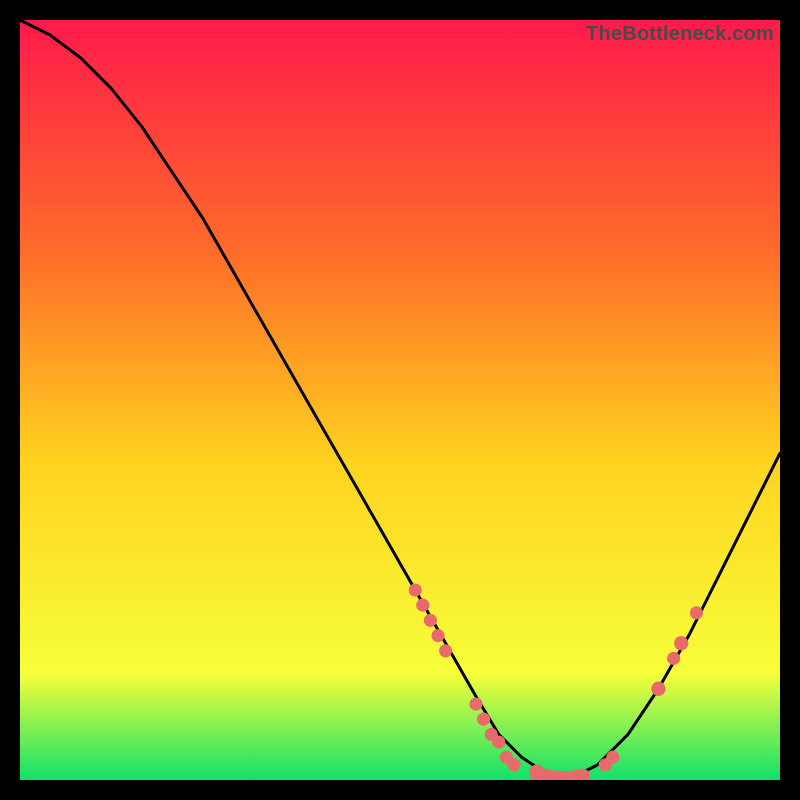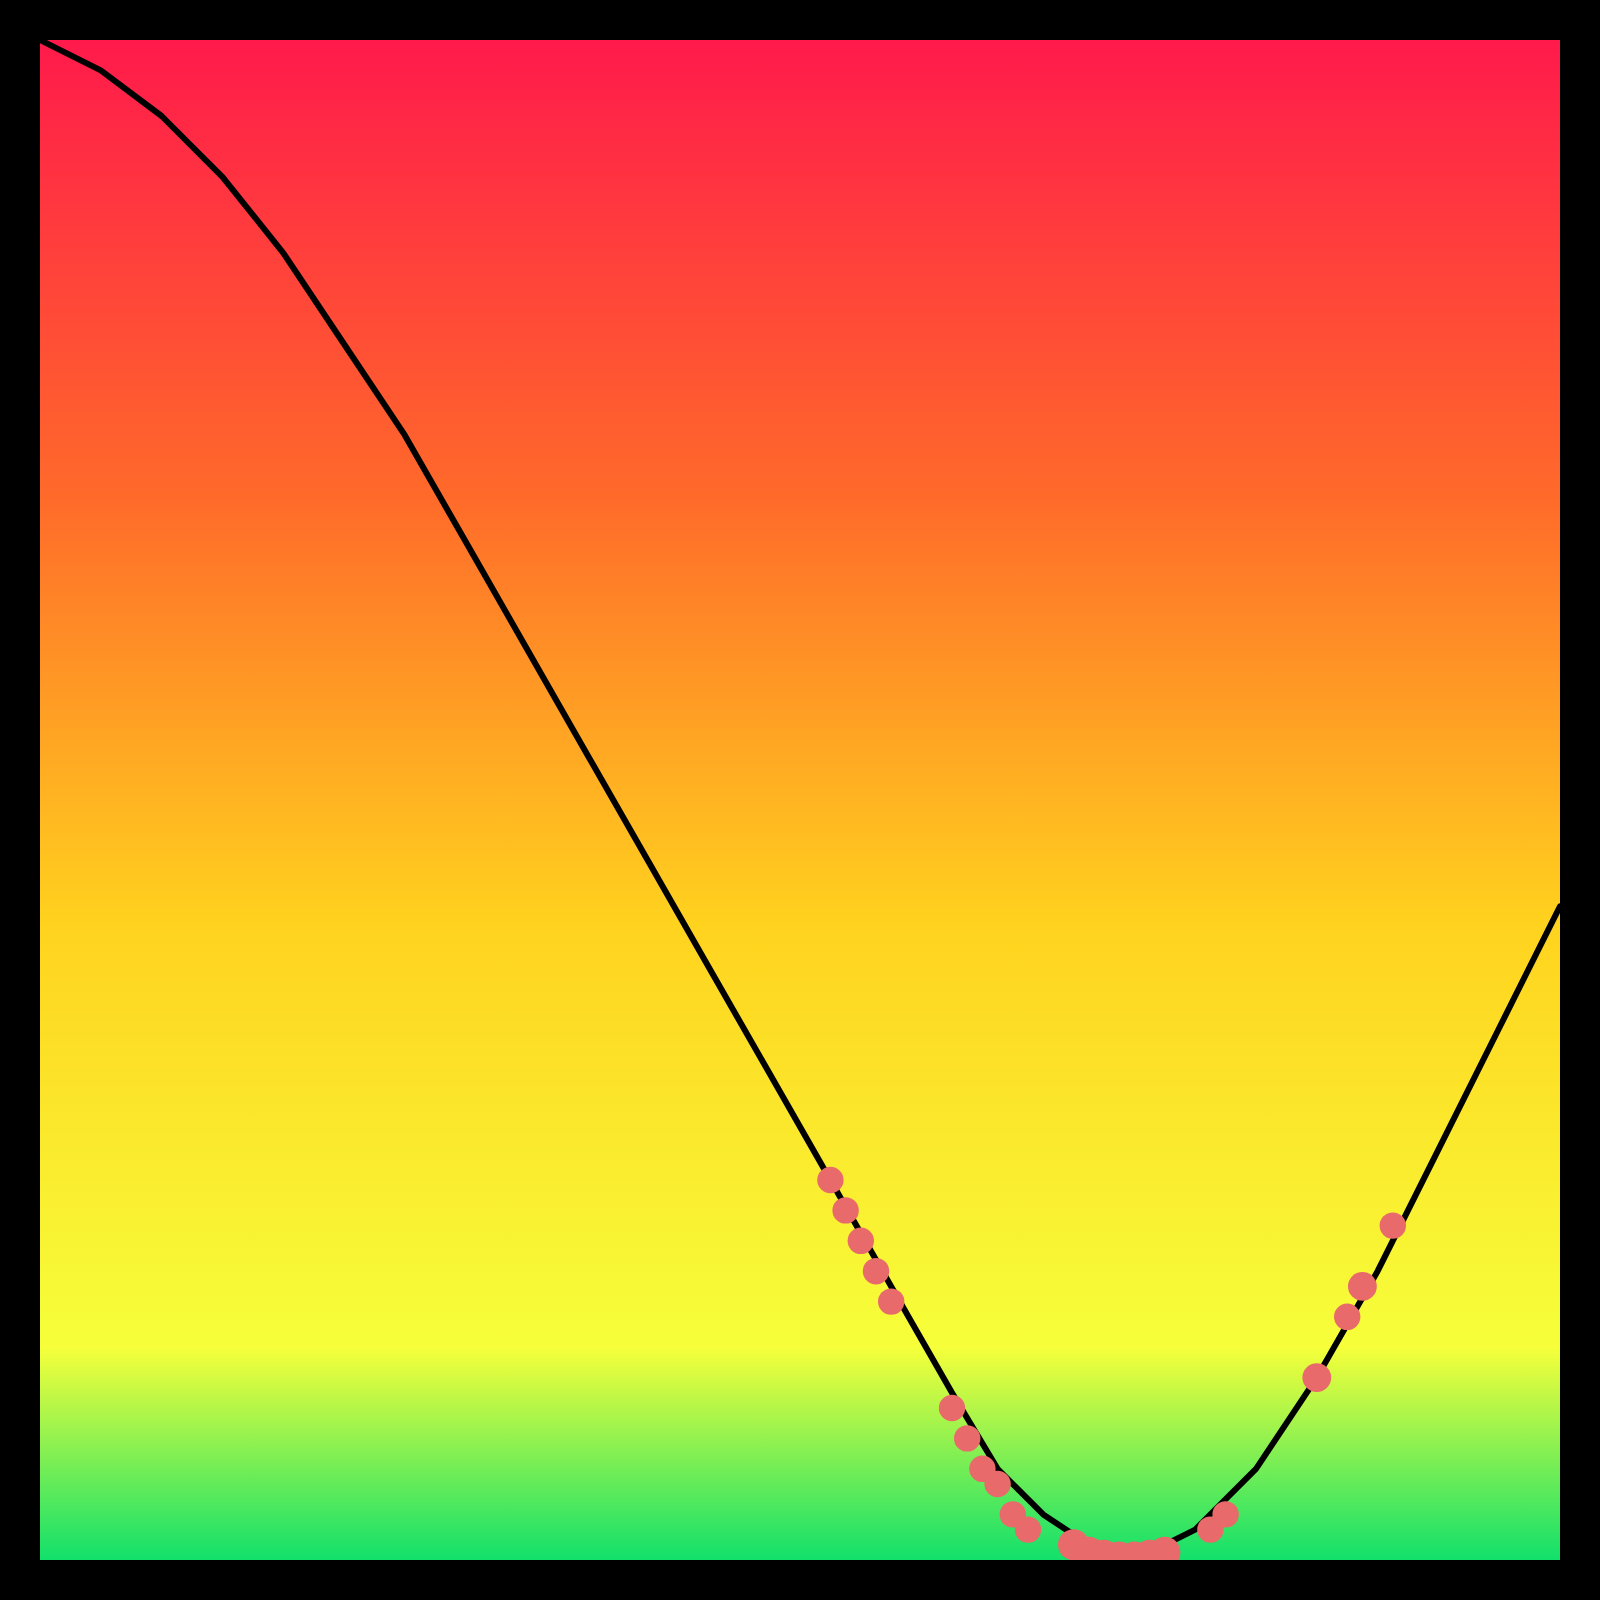--- a/index.html
+++ b/index.html
@@ -73,13 +73,14 @@
         <circle cx="554.8" cy="757.7" r="7.8" fill="#e86a6a"></circle>
         <circle cx="562.4" cy="756.2" r="7.8" fill="#e86a6a"></circle>
         <circle cx="585.2" cy="744.8" r="6.6" fill="#e86a6a"></circle>
         <circle cx="592.8" cy="737.2" r="6.6" fill="#e86a6a"></circle>
         <circle cx="638.4" cy="668.8" r="7.2" fill="#e86a6a"></circle>
         <circle cx="653.6" cy="638.4" r="6.6" fill="#e86a6a"></circle>
         <circle cx="661.2" cy="623.2" r="7.2" fill="#e86a6a"></circle>
         <circle cx="676.4" cy="592.8" r="6.6" fill="#e86a6a"></circle>
       </g>
   </svg>
+  <div class="watermark">TheBottleneck.com</div>
 </div>
 
 </body></html>

